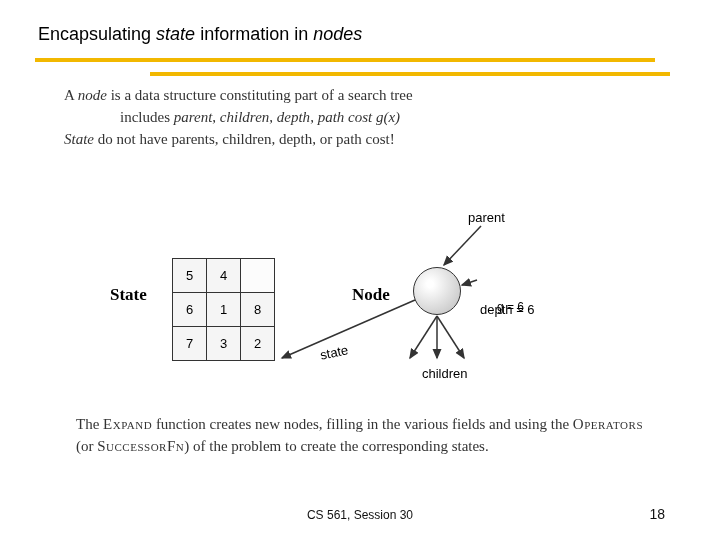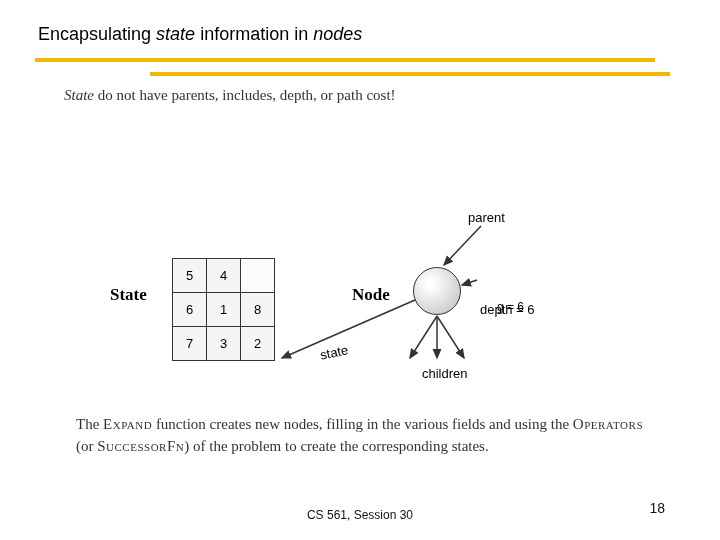--- a/index.html
+++ b/index.html
@@ -159,39 +159,45 @@
     left: 0;
     bottom: 18px;
     width: 100%;
     text-align: center;
     font-size: 12px;
     color: #111;
   }
   .pagenum {
     position: absolute;
     right: 55px;
-    bottom: 24px;
+    bottom: 18px;
     font-size: 14px;
     color: #111;
   }
 </style>
 </head>
 <body>
 
 <div class="title-wrap">
   <span class="title">
     <span>Encapsulating </span><span class="ital">state</span><span> information in </span><span class="ital">nodes</span>
   </span>
 </div>
 <div class="underline1"></div>
 <div class="underline2"></div>
 
 <div class="defs">
   <div>
-    <span class="it">State</span><span> do not have parents, includes, depth, or path cost!</span>
+    <span>A </span><span class="it">node</span><span> is a data structure constituting part of a search tree</span>
+  </div>
+  <div style="padding-left:56px;">
+    <span>includes </span><span class="it">parent</span><span>, </span><span class="it">children</span><span>, </span><span class="it">depth</span><span>, </span><span class="it">path cost</span><span> </span><span class="it">g(x)</span>
+  </div>
+  <div>
+    <span class="it">State</span><span> do not have parents, children, depth, or path cost!</span>
   </div>
 </div>
 
 <div class="state-label">State</div>
 
 <table class="grid">
   <tbody>
       <tr>
     <td>5</td>
     <td>4</td>

